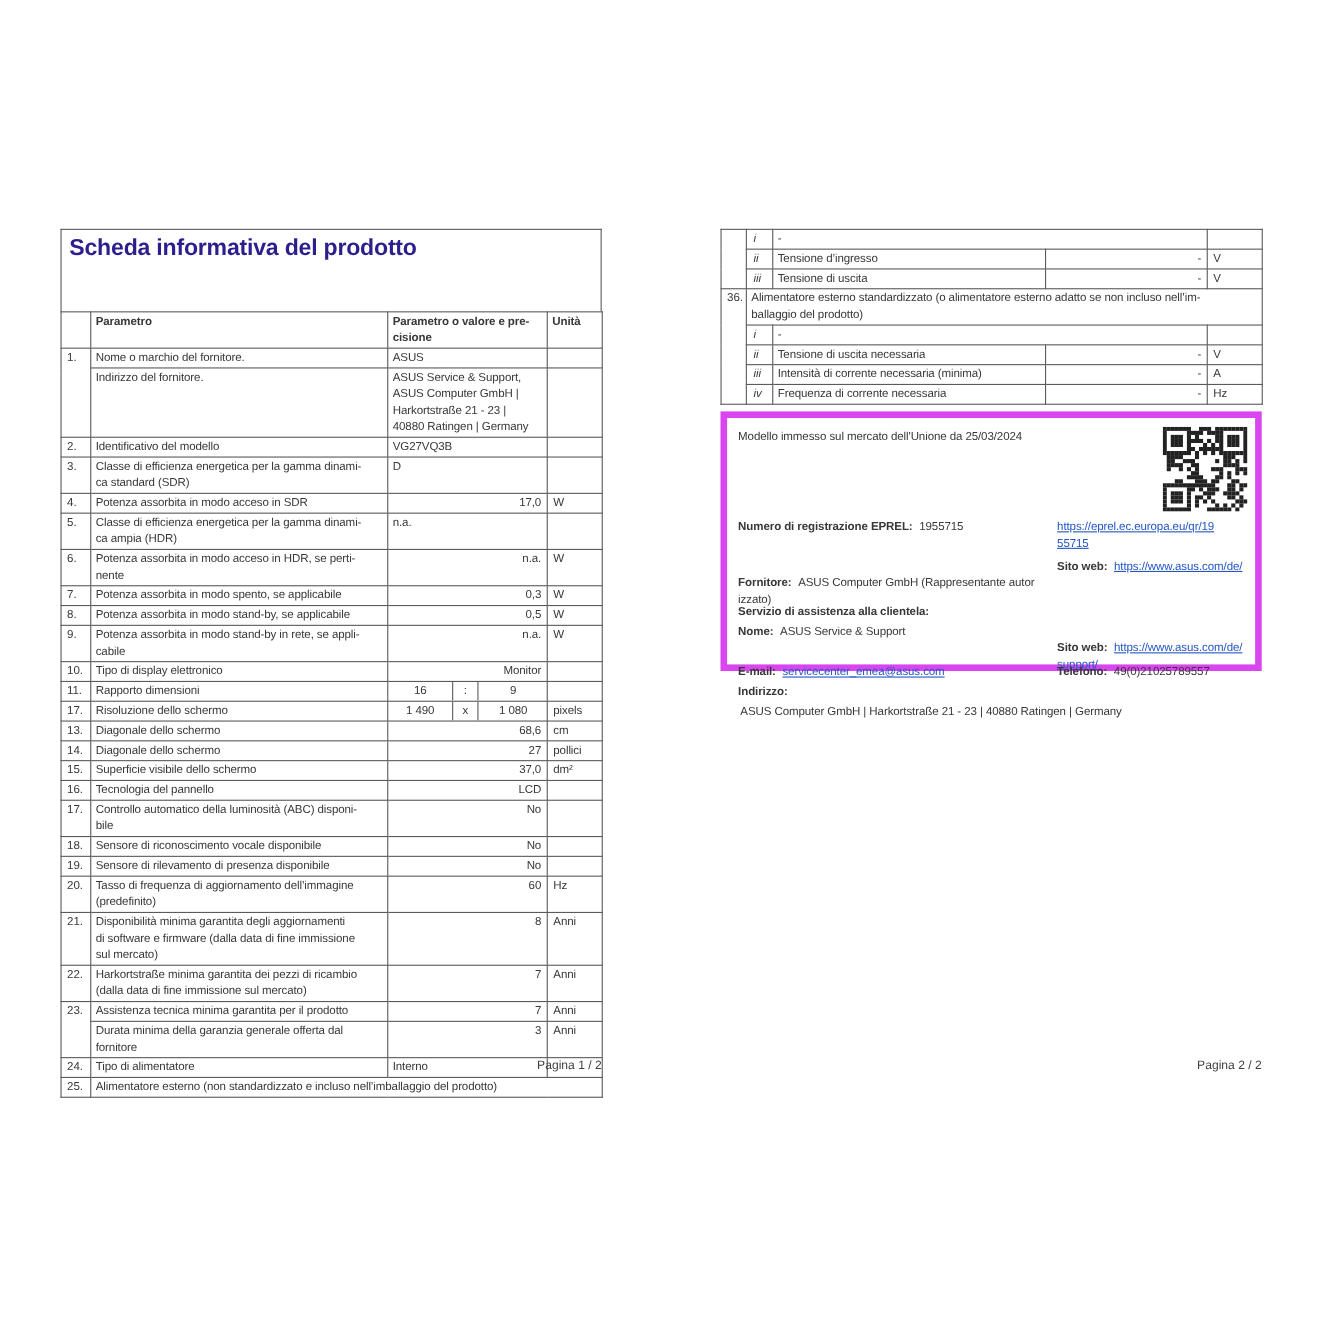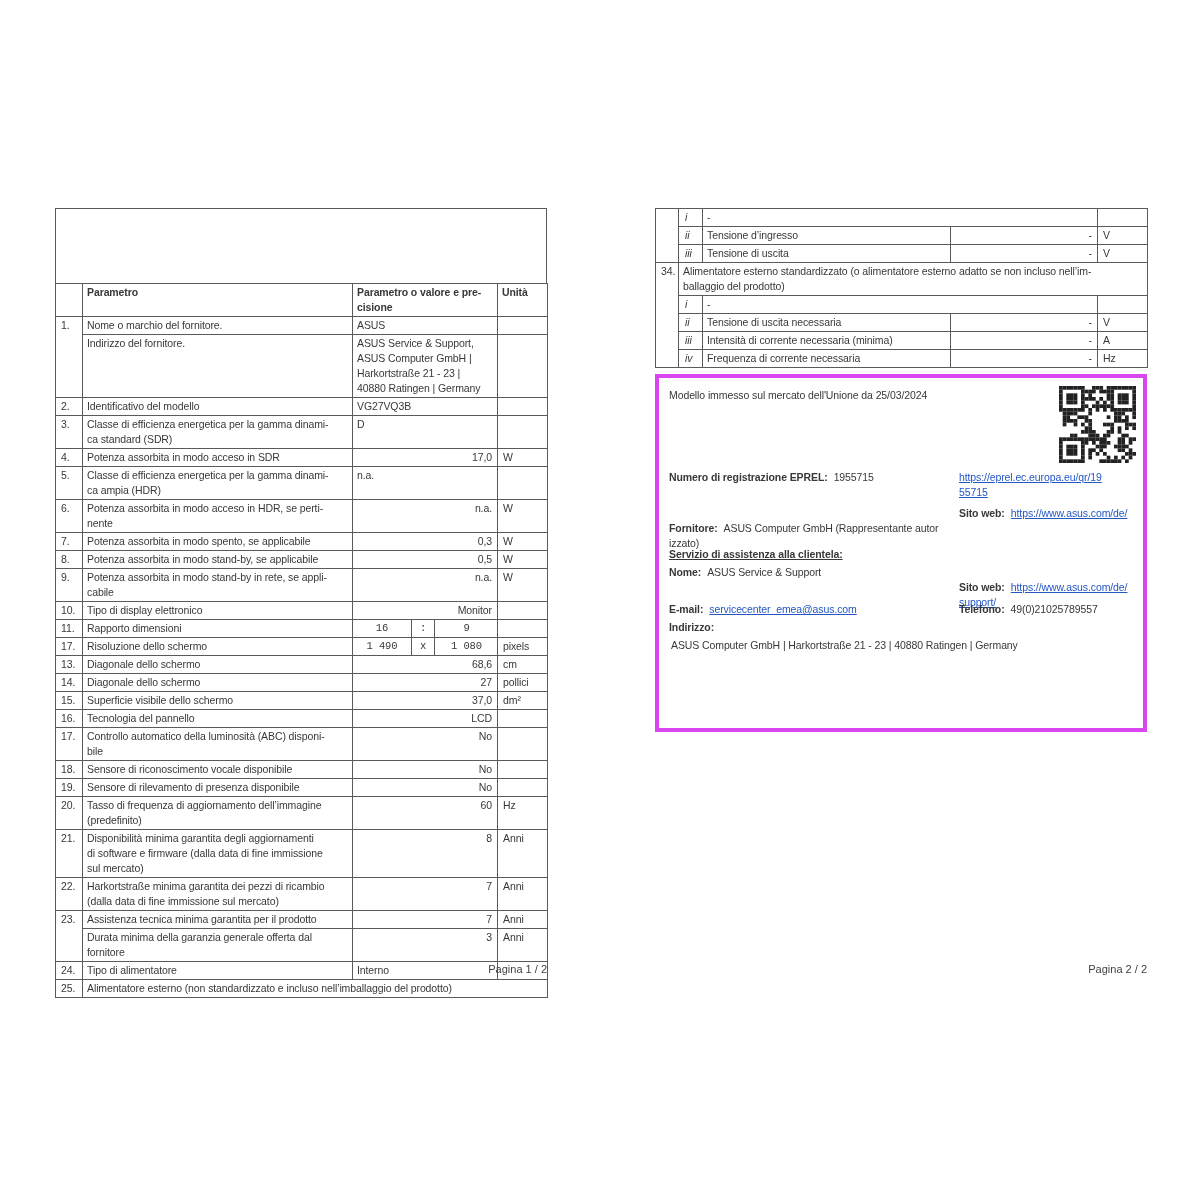--- a/index.html
+++ b/index.html
@@ -17,59 +17,60 @@
               font-size:10.5px;line-height:15px;letter-spacing:-0.1px;}
   .fiche th,.fiche td{border:1px solid #5a5a5a;vertical-align:top;padding:1px 4px;overflow:hidden;}
   .fiche th{font-weight:bold;text-align:left;}
   .fiche td.num{padding-left:5px;padding-right:2px;}
   .fiche td.roman{font-style:italic;padding-left:6px;}
   .pre{white-space:pre-line;}
   .fiche td.val-r{text-align:right;padding-right:5px;}
   .fiche td.val-l{text-align:left;}
   .fiche td.unit{padding-left:5px;}
   .fiche td.split{padding:0;}
-  .split-in{display:flex;height:100%;font-family:Liberation Mono, monospace;}
+  .split-in{display:flex;height:100%;}
   .split-in span{display:block;text-align:center;padding:1px 0;box-sizing:border-box;}
   .split-in .s1{flex:0 0 58px;}
   .split-in .mid{flex:0 0 24px;border-left:1px solid #5a5a5a;border-right:1px solid #5a5a5a;}
   .split-in .s2{flex:0 0 63px;}
 
   .pagelabel{position:absolute;top:963px;width:492px;text-align:right;
              font-size:11px;color:#3f3f3f;letter-spacing:0;}
 
   
   .p2wrap{position:absolute;left:655px;top:208px;}
-  .infobox{position:absolute;left:655px;top:374px;width:492px;height:358px;
-           border:4px solid #d946ef;box-sizing:border-box;
+  .infobox{position:absolute;left:655px;top:374px;width:492px;height:236px;
+           border:6px solid #d946ef;box-sizing:border-box;
            font-size:10.5px;line-height:15px;letter-spacing:-0.1px;}
   .ib{position:absolute;}
   .b{font-weight:bold;margin-right:6px;}
   .link{color:#2456c4;text-decoration:underline;cursor:pointer;}
   .qr-box{position:absolute;top:8px;right:7px;width:77px;height:77px;}
 
   .ib-model{top:10px;left:10px;width:390px;}
   .ib-eprel{top:92px;left:10px;width:285px;}
   .ib-eprel-link{top:92px;left:300px;width:182px;}
   .ib-forn{top:128px;left:10px;width:288px;}
   .ib-sito1{top:128px;left:300px;width:182px;}
-  .ib-serv{top:169px;left:10px;width:350px;text-decoration:underline;}
+  .ib-serv{top:169px;left:10px;width:350px;}
   .ib-nome{top:187px;left:10px;width:285px;}
   .ib-sito2{top:187px;left:300px;width:182px;}
   .ib-email{top:224px;left:10px;width:285px;}
   .ib-tel{top:224px;left:300px;width:182px;}
   .ib-indl{top:242px;left:10px;width:350px;}
   .ib-indv{top:260px;left:12px;width:472px;}
 </style>
 </head>
 <body>
 
 <div class="canvas">
 
   <section class="page1">
     <header class="p1-header">
+      <h1 class="doc-title">Scheda informativa del prodotto</h1>
     </header>
     <table class="fiche">
       <colgroup>
           <col style="width:27px">
           <col style="width:270px">
           <col style="width:145px">
           <col style="width:50px">
         </colgroup>
       <thead>
         <tr>
@@ -291,21 +292,21 @@
             <td class="pre val-r">-</td>
             <td class="unit">V</td>
           </tr>
           <tr>
             <td class="roman">iii</td>
             <td class="param pre">Tensione di uscita</td>
             <td class="pre val-r">-</td>
             <td class="unit">V</td>
           </tr>
           <tr>
-            <td class="num" rowspan="5">34.</td>
+            <td class="num" rowspan="5">36.</td>
             <td class="param pre" colspan="4">Alimentatore esterno standardizzato (o alimentatore esterno adatto se non incluso nell’im-
 ballaggio del prodotto)</td>
           </tr>
           <tr>
             <td class="roman">i</td>
             <td class="param pre" colspan="2">-</td>
             <td class="unit"></td>
           </tr>
           <tr>
             <td class="roman">ii</td>

